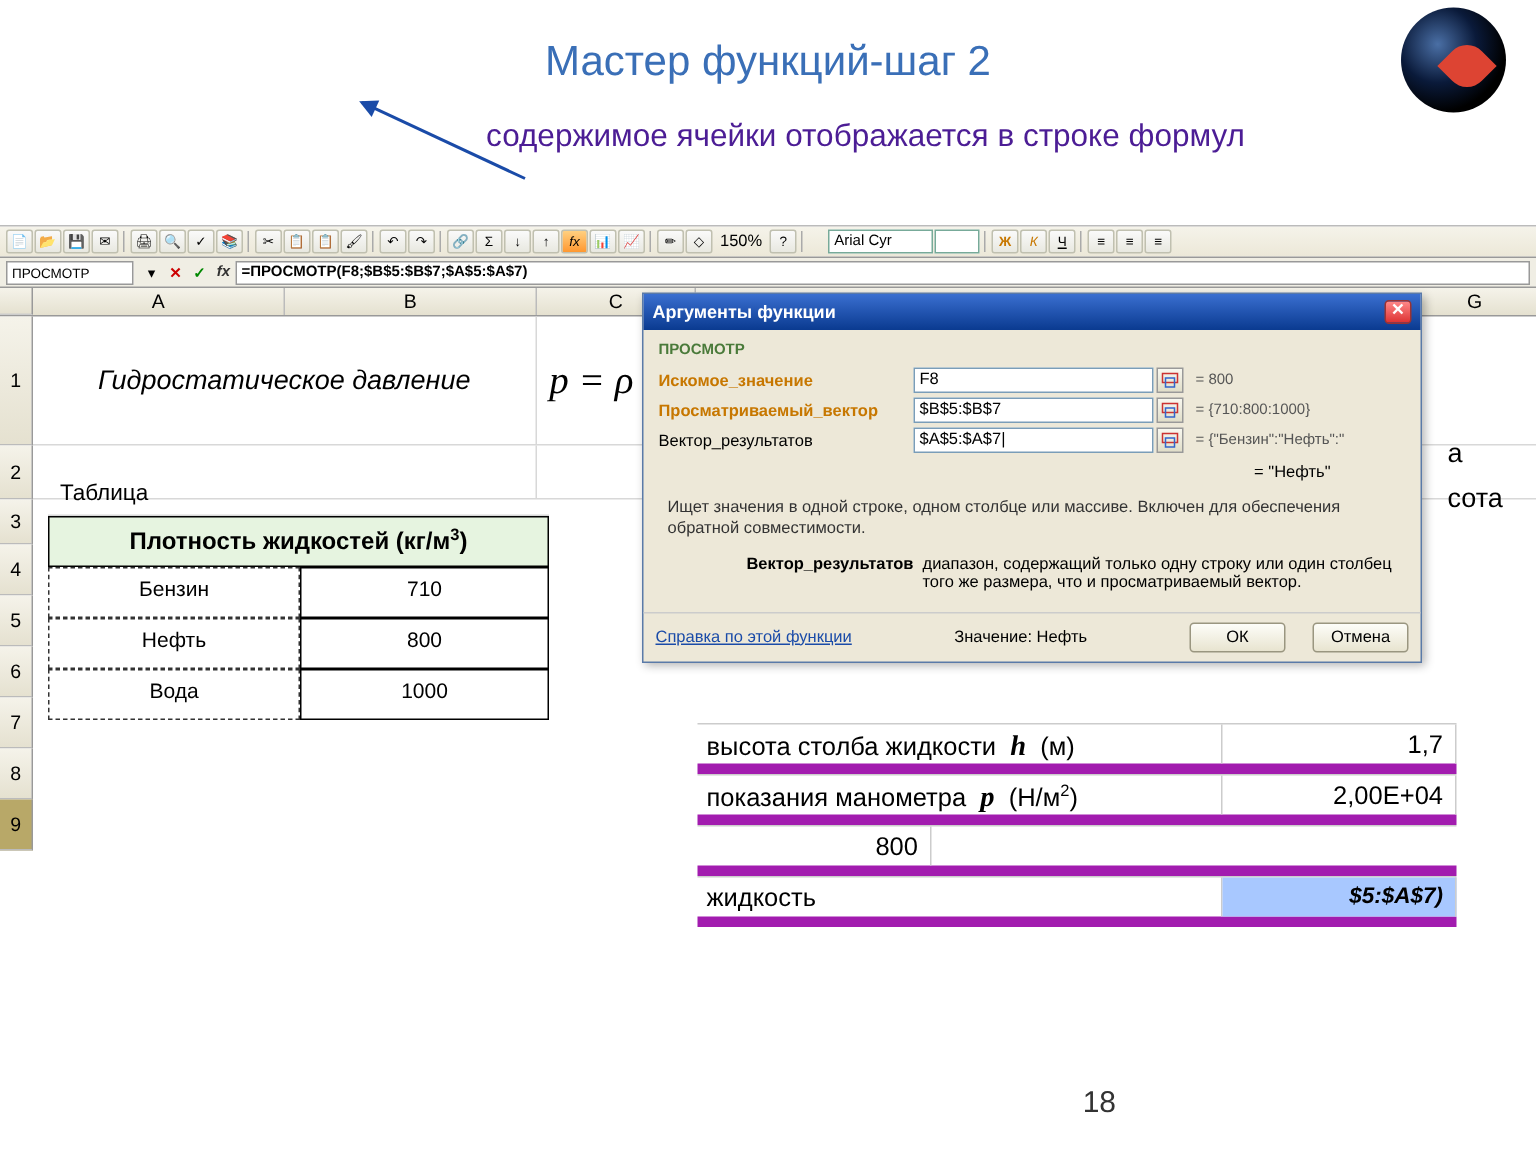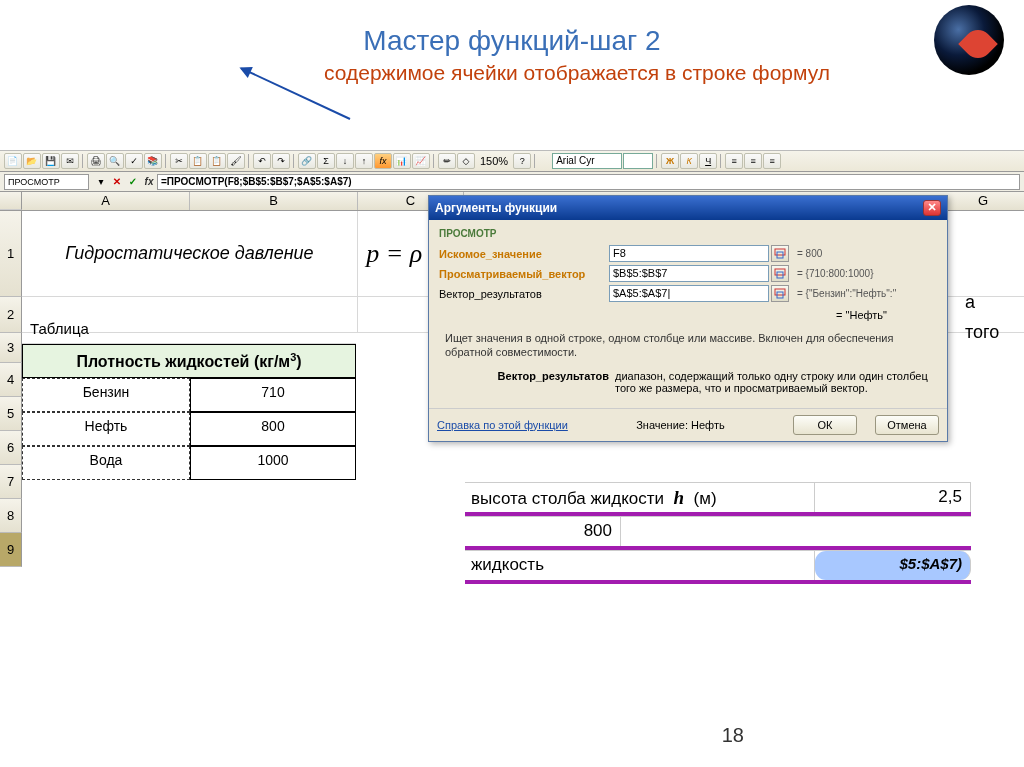--- a/index.html
+++ b/index.html
@@ -4,21 +4,21 @@
 <style>
   * { box-sizing: border-box; margin: 0; padding: 0; }
   body { font-family: Arial, sans-serif; background: #fff; width: 1024px; height: 767px; position: relative; overflow: hidden; }
   
   .page-num { position: absolute; bottom: 20px; right: 280px; font-size: 20px; color: #333; }
   
   .logo { position: absolute; top: 5px; right: 20px; width: 70px; height: 70px; border-radius: 50%; background: radial-gradient(circle at 35% 35%, #4a6fa5 0%, #0a1a3a 40%, #000 70%); overflow: hidden; }
   .logo::after { content: ""; position: absolute; top: 25px; right: 12px; width: 28px; height: 28px; background: #d43; border-radius: 50% 0; transform: rotate(45deg); }
   
   .title { text-align: center; font-size: 28px; color: #3a6fb7; margin-top: 25px; font-weight: normal; }
-  .subtitle { text-align: center; font-size: 21px; color: #c2410c; margin: 4px 0 0 130px; }
+  .subtitle { text-align: center; font-size: 21px; color: #4c1d95; margin: 22px 0 0 130px; }
   
   .arrow { position: absolute; top: 118px; left: 230px; width: 120px; height: 2px; background: #1a4ba8; transform: rotate(25deg); transform-origin: right center; }
   .arrow::before { content: ""; position: absolute; left: -8px; top: -5px; border: 6px solid transparent; border-right: 12px solid #1a4ba8; }
   
   .app { position: absolute; top: 150px; left: 0; right: 0; bottom: 0; }
   
   .toolbar { height: 22px; background: linear-gradient(#f5f3ea, #ece8d8); border-top: 1px solid #bbb; border-bottom: 1px solid #999; display: flex; align-items: center; gap: 1px; padding: 0 4px; font-size: 10px; }
   .tbtn { width: 18px; height: 16px; background: linear-gradient(#fafafa,#e8e8e0); border: 1px solid #c0c0b0; border-radius: 2px; display: inline-flex; align-items: center; justify-content: center; font-size: 9px; }
   .tsep { width: 2px; height: 14px; border-left: 1px solid #aaa; margin: 0 2px; }
   .zoom { font-size: 11px; padding: 0 4px; }
@@ -43,36 +43,36 @@
   .chGlabel { position:absolute; left:958px; top:0; width:50px; text-align:center; font-size:13px; line-height:18px;}
   
   .gridbody { position: relative; }
   .row { display: flex; border-bottom: 1px solid #d8d8d8; }
   .cell { border-right: 1px solid #d8d8d8; padding: 2px 4px; font-size: 14px; display:flex; align-items:center;}
   .r-tall { height: 86px; } .r-med { height: 36px; }
   
   .hydro { font-style: italic; font-size: 18px; text-align: center; width: 100%; }
   .eqn { font-family: 'Times New Roman', serif; font-size: 26px; font-style: italic; }
   
-  .table-area { position: absolute; left: 22px; top: 122px; }
+  .table-area { position: absolute; left: 32px; top: 122px; }
   .tbl-title { font-size: 15px; padding: 6px 8px; border-bottom:1px solid #d8d8d8; height:30px;}
   .density-head { width: 334px; border: 1.5px solid #000; background: #e6f4e0; text-align: center; padding: 6px 4px; font-weight: bold; font-size: 16px; }
   .density-head sup { font-size: 11px; }
   .dashbox { border: 1.5px dashed #333; width: 168px; }
   .solidbox { border: 1.5px solid #000; width: 166px; }
   .drow { display: flex; height: 34px; }
   .dcell { text-align: center; padding: 5px 0; font-size: 14px; }
   
   .right-data { position: absolute; left: 465px; top: 290px; font-size: 17px; }
-  .rrow { display: flex; height: 34px; border-top:1px solid #ccc; border-bottom:4px solid #a21caf;}
+  .rrow { display: flex; height: 34px; border-top:1px solid #ccc; border-bottom:7px solid #a21caf;}
   .rlab { width: 350px; padding: 4px 6px; border-right: 1px solid #ccc; }
   .rval { width: 156px; padding: 4px 8px; text-align: right; border-right: 1px solid #ccc;}
   .rlab i { font-family: 'Times New Roman', serif; font-weight: bold; font-size: 19px; }
   .rlab sup, .rlab sub { font-size: 11px; }
-  .hl-row .rval { background: #a8c8ff; font-weight: bold; font-style: italic; font-size: 15px; border-radius: 11px;}
+  .hl-row .rval { background: #a8c8ff; font-weight: bold; font-style: italic; font-size: 15px;}
   
   .right-text { position: absolute; left: 965px; font-size: 18px; }
   
   
   .dialog { position: absolute; left: 428px; top: 195px; width: 520px; background: #ede8d8; border: 1px solid #5a7aa8; box-shadow: 2px 2px 6px rgba(0,0,0,0.3); font-size: 11px; }
   .dlg-title { background: linear-gradient(#3a6fd0, #0a3a90); color: #fff; padding: 4px 6px; font-weight: bold; font-size: 12px; display: flex; justify-content: space-between; align-items: center; }
   .dlg-close { width: 18px; height: 16px; background: linear-gradient(#f88,#d33); border: 1px solid #933; border-radius: 3px; color: #fff; text-align: center; line-height: 12px; font-size: 11px; font-weight: bold; }
   .dlg-body { padding: 8px 10px 4px; }
   .dlg-fn { color: #4a7a3a; font-weight: bold; font-size: 10px; margin-bottom: 6px; }
   .arg-row { display: flex; align-items: center; margin: 3px 0; }
@@ -193,21 +193,21 @@
         <div class="cell chC" style="justify-content:center;">
           <span class="eqn">p = ρ · g</span>
         </div>
       </div>
       <div class="row r-med" style="margin-left:22px;">
           <div class="cell" style="width:336px;"></div>
         </div>
     </div>
 
     <div class="right-text" style="top:100px;">а</div>
-    <div class="right-text" style="top:130px;">того</div>
+    <div class="right-text" style="top:130px;">сота</div>
 
     <div class="table-area">
       <div class="tbl-title">Таблица</div>
       <div class="density-head"><span>Плотность жидкостей (кг/м</span><sup>3</sup>)</div>
       <div class="drow">
         <div class="dashbox dcell">Бензин</div>
         <div class="solidbox dcell">710</div>
       </div>
       <div class="drow">
         <div class="dashbox dcell">Нефть</div>
@@ -215,21 +215,25 @@
       </div>
       <div class="drow">
         <div class="dashbox dcell">Вода</div>
         <div class="solidbox dcell">1000</div>
       </div>
     </div>
 
     <div class="right-data">
       <div class="rrow">
         <div class="rlab"><span>высота столба жидкости</span> &nbsp;<i>h</i>&nbsp; <span>(м)</span></div>
-        <div class="rval">2,5</div>
+        <div class="rval">1,7</div>
+      </div>
+      <div class="rrow">
+        <div class="rlab"><span>показания манометра</span> &nbsp;<i>p</i>&nbsp; <span>(Н/м</span><sup>2</sup>)</div>
+        <div class="rval">2,00E+04</div>
       </div>
       <div class="rrow">
         <div class="rval">800</div>
       </div>
       <div class="rrow hl-row">
         <div class="rlab">жидкость</div>
         <div class="rval">$5:$A$7)</div>
       </div>
     </div>
 

